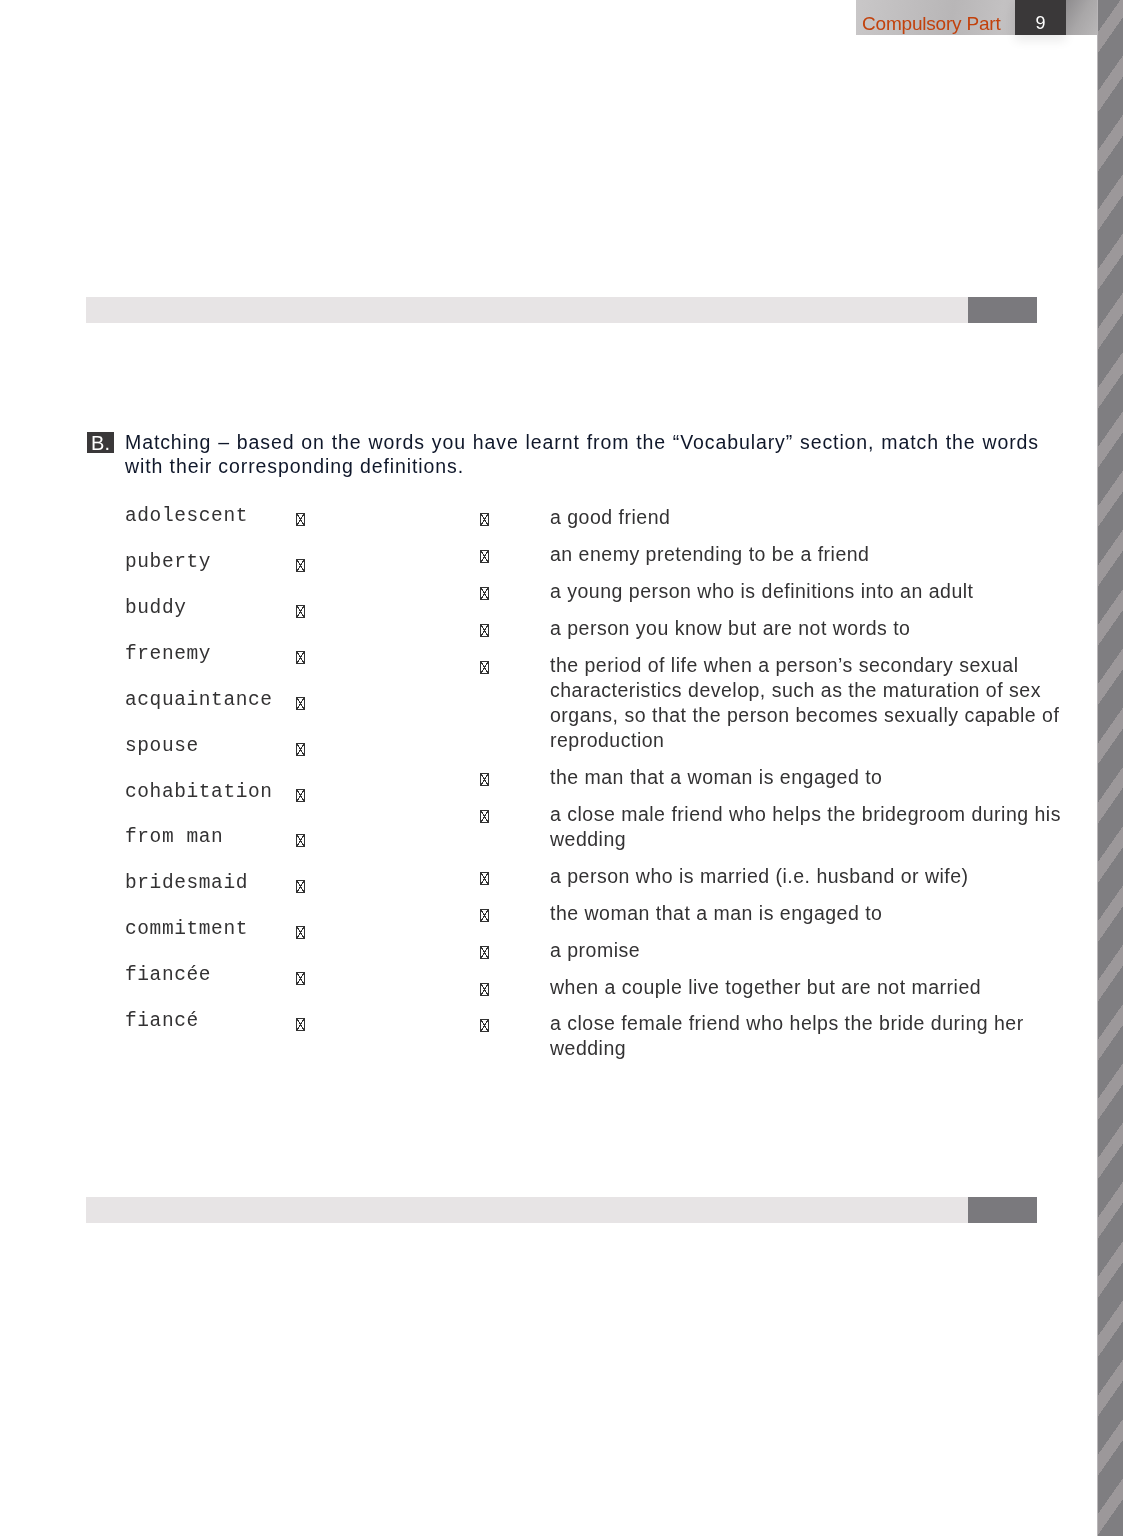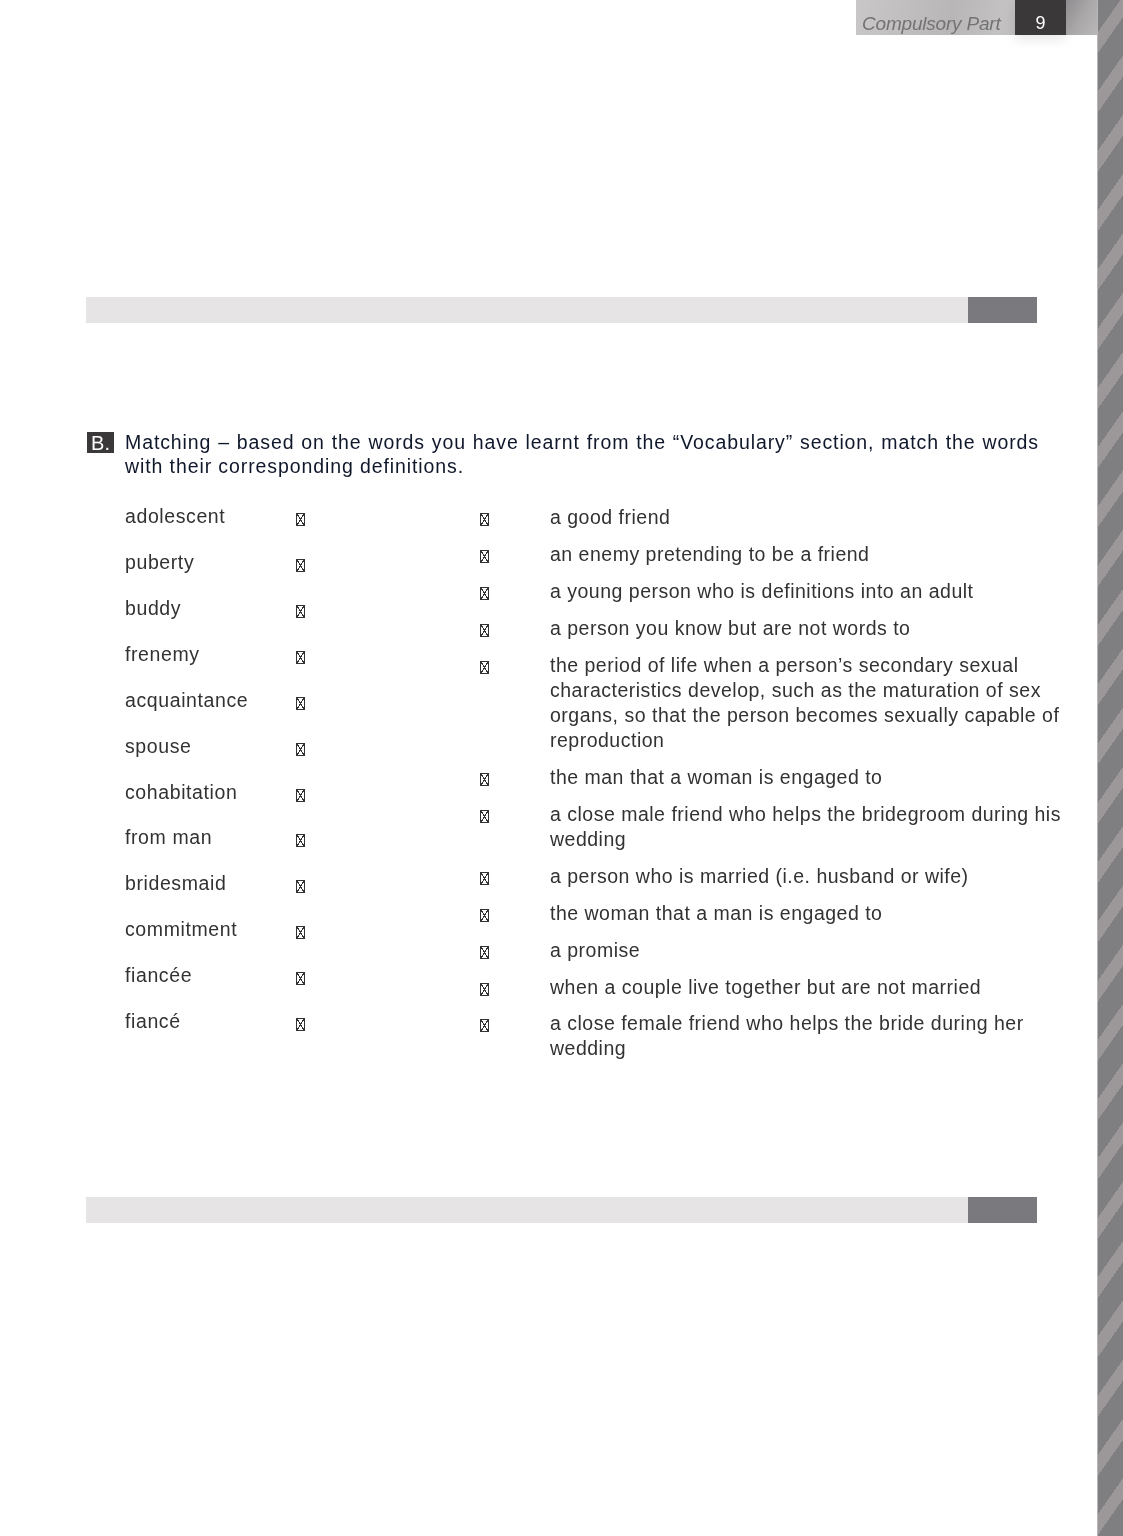--- a/index.html
+++ b/index.html
@@ -39,22 +39,21 @@
       top: 0;
       width: 241px;
       height: 35px;
       background: linear-gradient(100deg, #c9c7c8 0%, #b8b6b7 40%, #c3c1c2 60%, #a9a7a8 100%);
     }
     .header-title {
       position: absolute;
       left: 862px;
       top: 13px;
       font-size: 19px;
-      font-style: italic;
-      color: #737373;
+      color: #c2410c;
       letter-spacing: -0.2px;
     }
     .page-number-box {
       position: absolute;
       left: 1015px;
       top: 0;
       width: 51px;
       height: 35px;
       background: #3a3839;
       color: #ffffff;
@@ -126,20 +125,21 @@
       width: 200px;
     }
     .word-text {
       position: absolute;
       left: 0;
       top: 0;
       font-size: 19.5px;
       letter-spacing: 0.6px;
       white-space: nowrap;
       color: #333233;
+      font-family: Liberation Mono, monospace;
     }
     .tofu {
       display: inline-block;
       width: 9px;
       height: 13px;
       border: 1px solid #333;
       position: relative;
       box-sizing: border-box;
       background:
         linear-gradient(to top right, transparent calc(50% - 0.6px), #333 calc(50% - 0.6px), #333 calc(50% + 0.6px), transparent calc(50% + 0.6px)),

